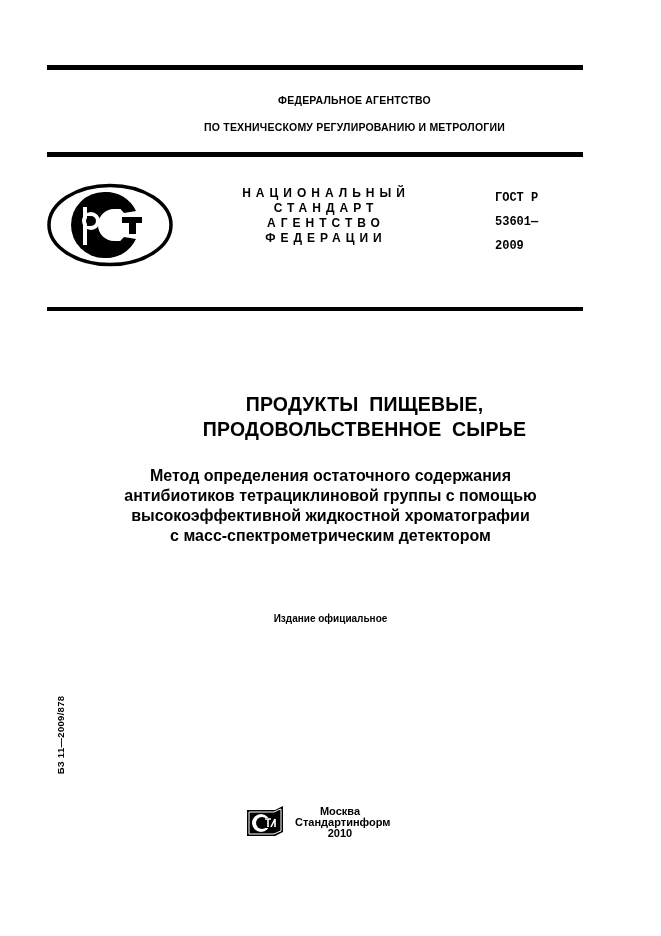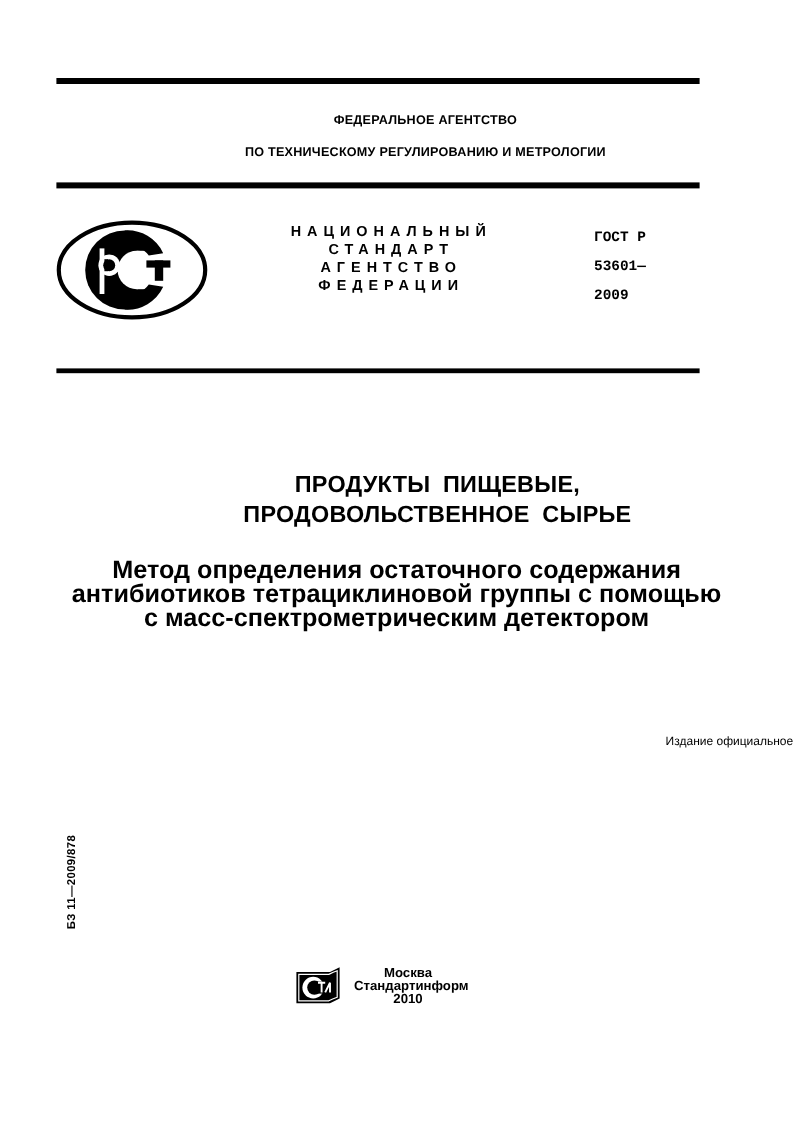--- a/index.html
+++ b/index.html
@@ -21,25 +21,25 @@
   .natl div { white-space: nowrap; }
 
   .gost { position: absolute; left: 495px; top: 186px; font-weight: bold;
           font-size: 12px; line-height: 24px; font-family: Liberation Mono, monospace; }
 
   .title { position: absolute; left: 0; width: 661px; top: 392px; text-align: center;
            font-weight: bold; font-size: 19.5px; line-height: 25px; letter-spacing: 0.2px; margin-left: 34px; }
   .title span { display: block; word-spacing: 5px; }
 
   .subtitle { position: absolute; left: 0; width: 661px; top: 466px; text-align: center;
-              font-weight: bold; font-size: 21px; line-height: 20px; }
+              font-weight: bold; font-size: 16px; line-height: 20px; }
   .subtitle span { display: block; }
 
-  .edition { position: absolute; left: 0; width: 661px; top: 613px; text-align: right;
-             font-weight: normal; font-size: 10px; }
+  .edition { position: absolute; left: 0; width: 661px; top: 613px; text-align: center;
+             font-weight: bold; font-size: 10px; }
 
   .vcode { position: absolute; left: 60px; top: 735px; transform-origin: center center;
            transform: translate(-50%, -50%) rotate(-90deg); font-weight: bold; font-size: 9.5px;
            white-space: nowrap; letter-spacing: 0.3px; }
 
   .pub-logo { position: absolute; left: 245px; top: 804px; width: 40px; height: 34px; }
   .pub { position: absolute; left: 295px; top: 806px; width: 90px; text-align: center;
          font-weight: bold; font-size: 11px; line-height: 11px; }
   .pub span { display: block; }
 </style>
@@ -87,20 +87,21 @@
 <div class="rule r3"></div>
 
 <div class="title">
   <span>ПРОДУКТЫ  ПИЩЕВЫЕ,</span>
   <span>ПРОДОВОЛЬСТВЕННОЕ  СЫРЬЕ</span>
 </div>
 
 <div class="subtitle">
   <span>Метод определения остаточного содержания</span>
   <span>антибиотиков тетрациклиновой группы с помощью</span>
+  <span>высокоэффективной жидкостной хроматографии</span>
   <span>с масс-спектрометрическим детектором</span>
 </div>
 
 <div class="edition">Издание официальное</div>
 
 <div class="vcode">БЗ 11—2009/878</div>
 
 <svg class="pub-logo" viewBox="0 0 40 34">
   <path d="M2 6 L30 6 Q34 4 38 2 L38 28 Q34 30 30 32 L2 32 Z" fill="#000"></path>
   <path d="M4 8 L29 8 Q33 6 36 5 L36 27 Q33 28 29 30 L4 30 Z" fill="none" stroke="#fff" stroke-width="1"></path>

